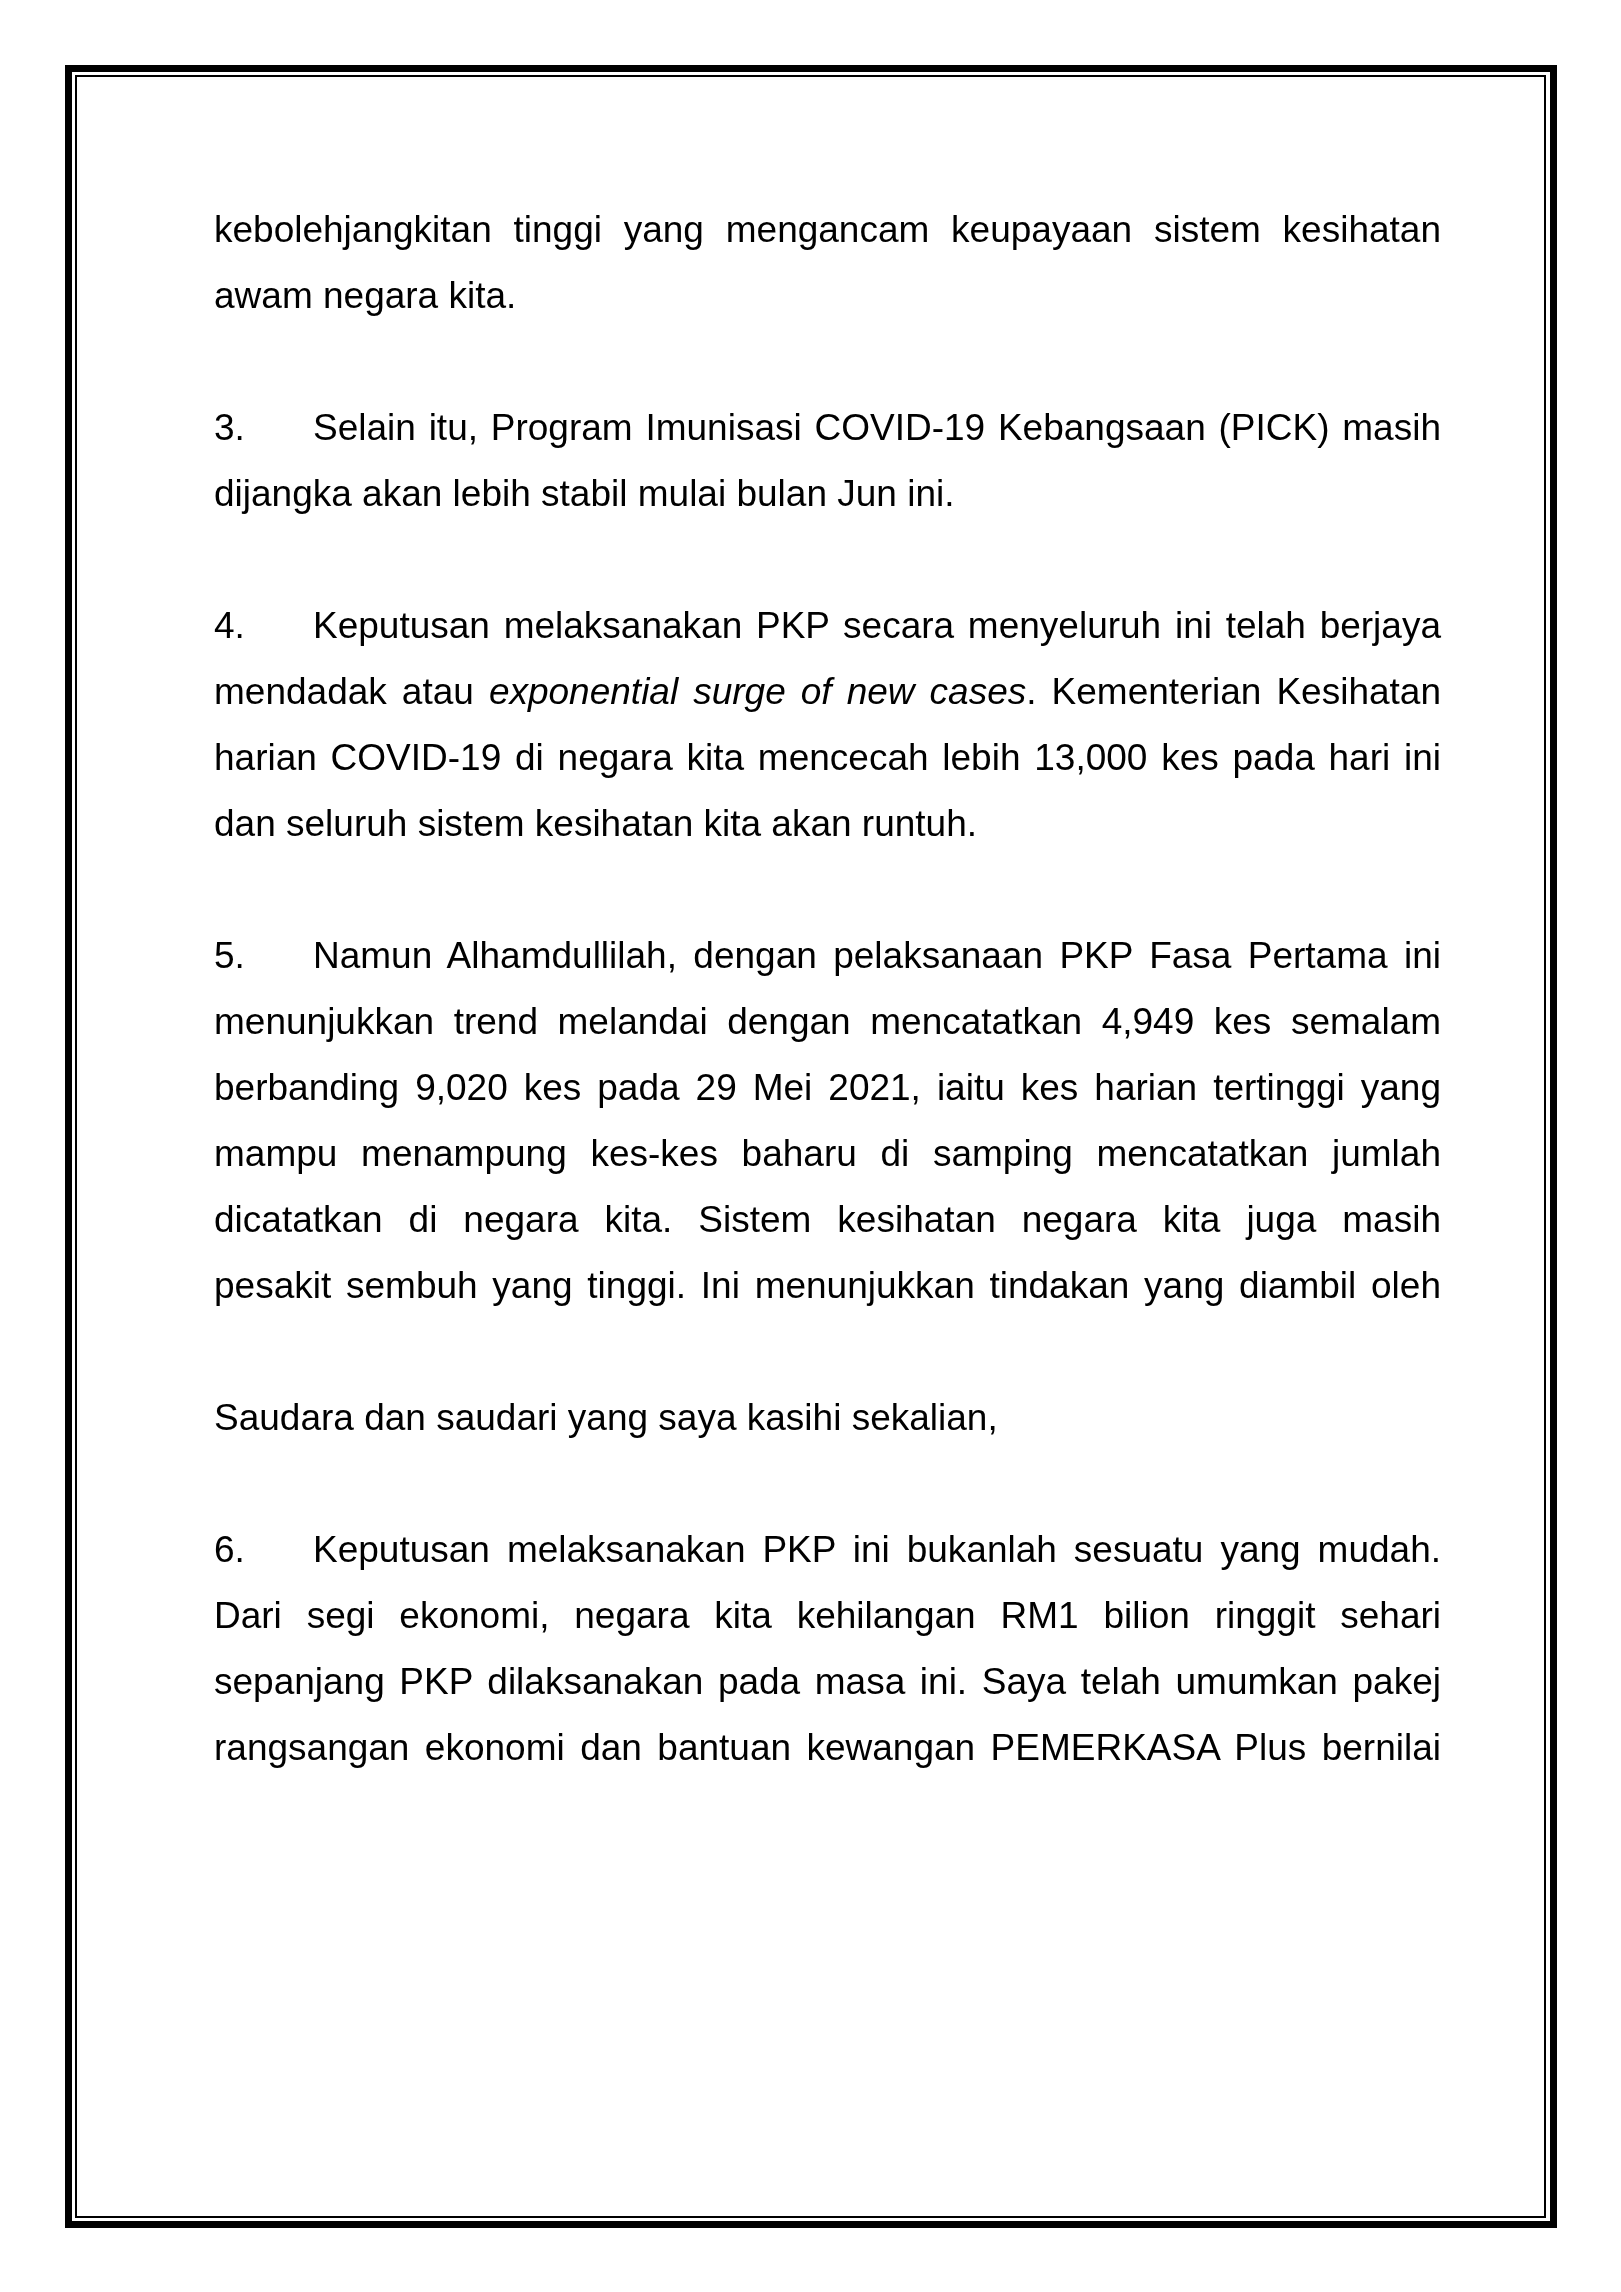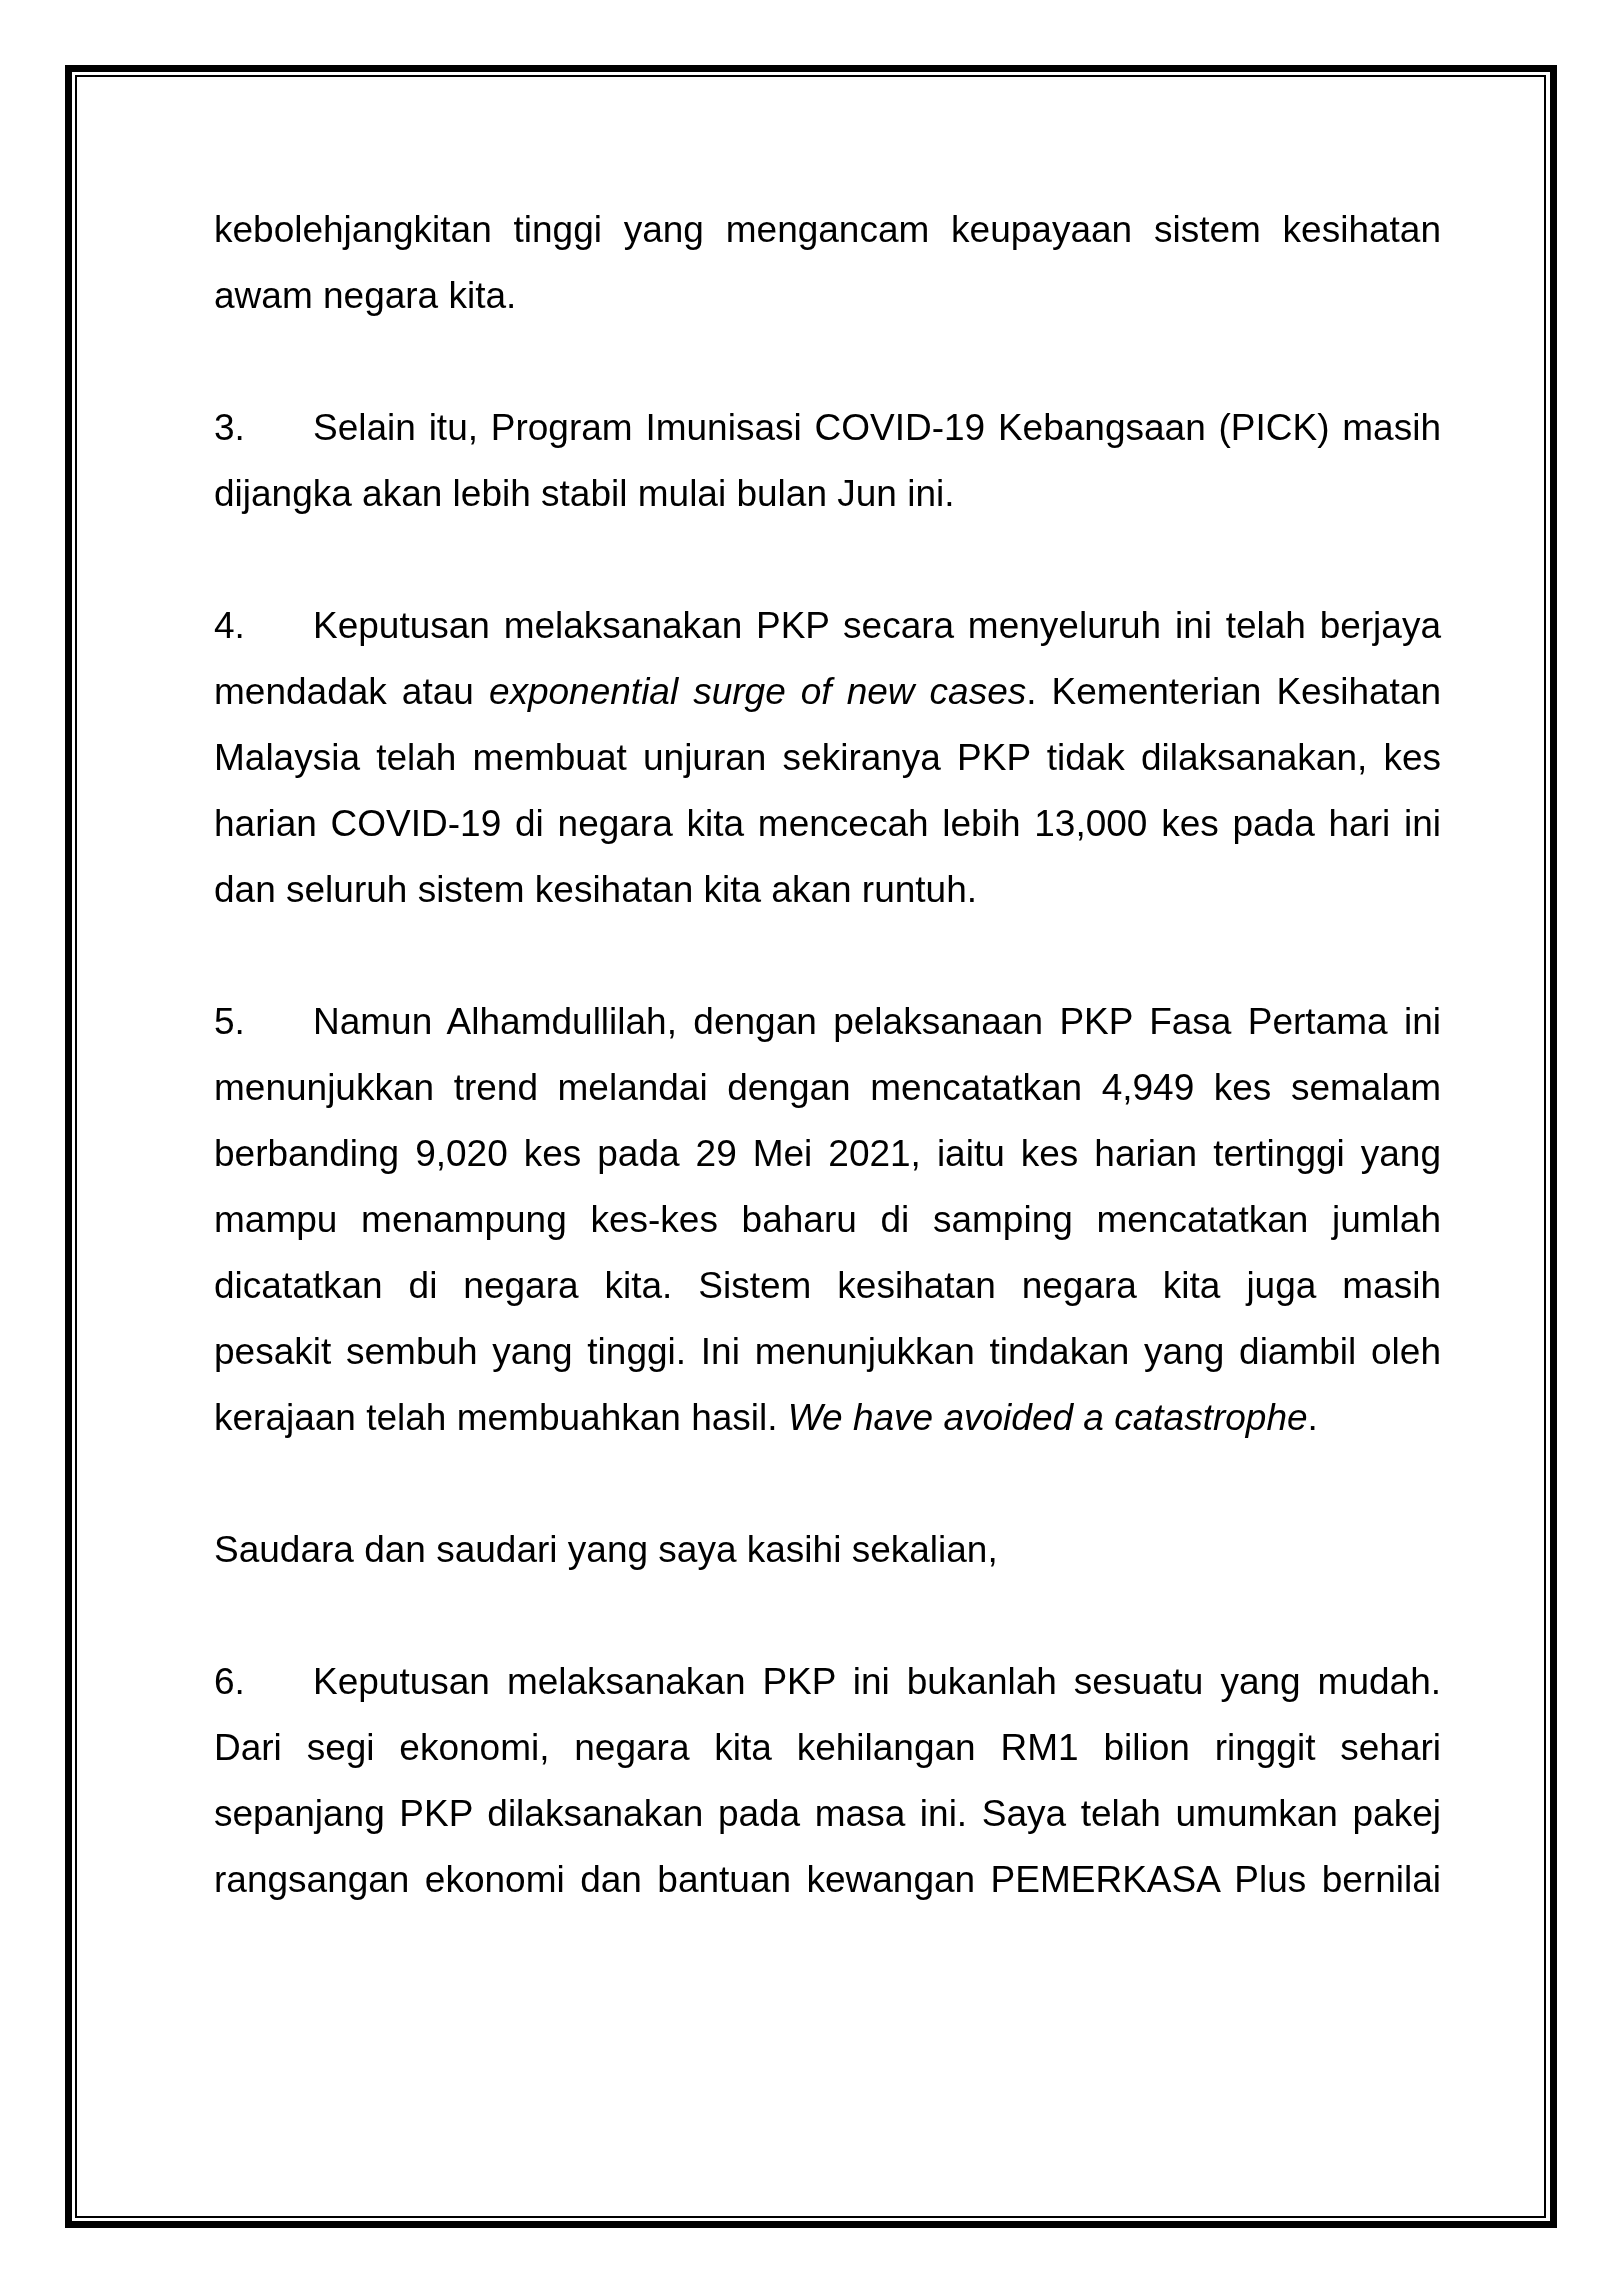--- a/index.html
+++ b/index.html
@@ -100,37 +100,35 @@
     <span class="line left"><span>dijangka akan lebih stabil mulai bulan Jun ini.</span></span>
   </div>
   <span class="line blank"></span>
 
   <div>
     <span class="line numbered">
       <span class="num">4.</span>
       <span class="rest">Keputusan melaksanakan PKP secara menyeluruh ini telah berjaya</span>
     </span>
     <span class="line justify"><span>mendadak atau </span><span class="it">exponential surge of new cases</span><span>. Kementerian Kesihatan</span></span>
-    <span class="line justify"><span>Malaysia telah membuat unjuran sekiranya PKP tidak dilaksanakan, kes</span></span>
     <span class="line justify"><span>harian COVID-19 di negara kita mencecah lebih 13,000 kes pada hari ini</span></span>
     <span class="line left"><span>dan seluruh sistem kesihatan kita akan runtuh.</span></span>
   </div>
   <span class="line blank"></span>
 
   <div>
     <span class="line numbered">
       <span class="num">5.</span>
       <span class="rest">Namun Alhamdullilah, dengan pelaksanaan PKP Fasa Pertama ini</span>
     </span>
     <span class="line justify"><span>menunjukkan trend melandai dengan mencatatkan 4,949 kes semalam</span></span>
     <span class="line justify"><span>berbanding 9,020 kes pada 29 Mei 2021, iaitu kes harian tertinggi yang</span></span>
     <span class="line justify"><span>mampu menampung kes-kes baharu di samping mencatatkan jumlah</span></span>
     <span class="line justify"><span>dicatatkan di negara kita. Sistem kesihatan negara kita juga masih</span></span>
     <span class="line justify"><span>pesakit sembuh yang tinggi. Ini menunjukkan tindakan yang diambil oleh</span></span>
-    <span class="line left"><span>kerajaan telah membuahkan hasil. </span><span class="it">We have avoided a catastrophe</span><span>.</span></span>
   </div>
   <span class="line blank"></span>
 
   <div>
     <span class="line left"><span>Saudara dan saudari yang saya kasihi sekalian,</span></span>
   </div>
   <span class="line blank"></span>
 
   <div>
     <span class="line numbered">

